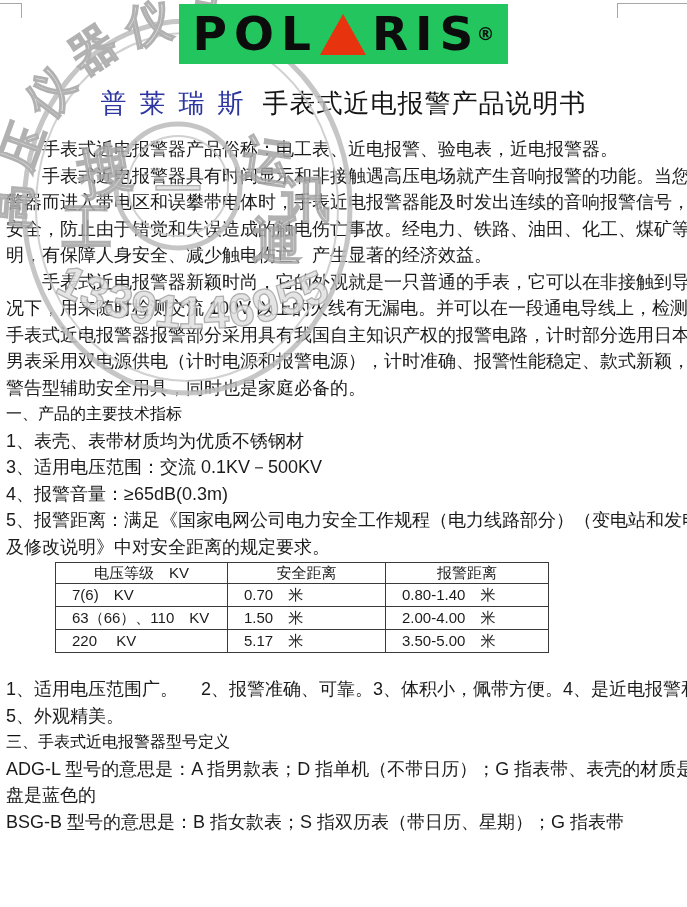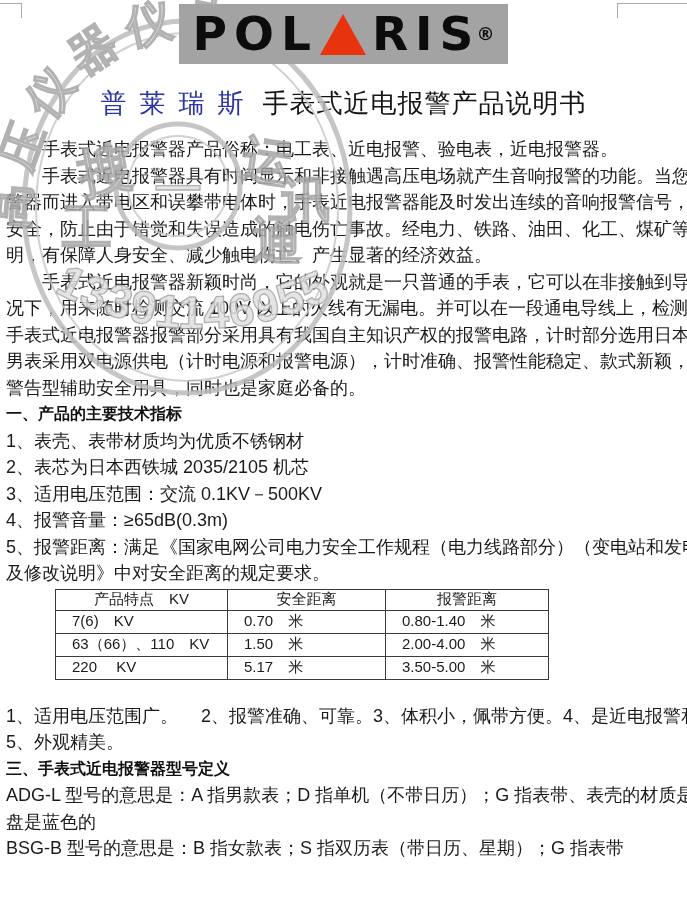--- a/index.html
+++ b/index.html
@@ -13,21 +13,21 @@
   
   .corner{position:absolute;border:0 solid #a8a8a8;}
   .corner.tl{left:0;top:3px;width:21px;height:14px;border-top-width:1px;border-right-width:1px;}
   .corner.tr{left:617px;top:3px;width:69px;height:14px;border-top-width:1px;border-left-width:1px;}
   
   .logo-wrap{
     position:absolute; top:4px; left:0; right:0;
     display:flex; justify-content:center; z-index:3;
   }
   .logo{
-    position:relative; background:#a3a3a3; padding:2px 14px 4px 14px;
+    position:relative; background:#22c55e; padding:2px 14px 4px 14px;
     display:flex; align-items:flex-end;
     font-family:"DejaVu Sans",sans-serif; font-weight:700;
     font-size:47px; line-height:52px; letter-spacing:7px; color:#0c0c0c;
   }
   .logo .tri{
     display:inline-block; width:0; height:0; margin:0 6px 5px 2px;
     border-left:23px solid transparent; border-right:23px solid transparent;
     border-bottom:41px solid #e8330f;
   }
   .logo .reg{font-size:18px; letter-spacing:0; align-self:flex-start; margin-left:-4px; margin-top:2px;}
@@ -37,21 +37,21 @@
     text-align:center; font-size:26px; line-height:30px; color:#141414;
     white-space:pre;
   }
   .title .brand{color:#2c35a0; letter-spacing:13px; margin-right:6px;}
   .title .rest{letter-spacing:1px;}
   
   .bodyflow{
     position:absolute; top:136px; left:6px; right:4px; z-index:1;
   }
   .line{height:26.5px; line-height:26.5px; font-size:18px; white-space:pre; overflow:visible;}
-  .h-sec{height:26.5px; line-height:26.5px; font-size:16px; font-weight:700; color:#111; white-space:pre;}
+  .h-sec{height:26.5px; line-height:26.5px; font-size:16px; font-weight:400; color:#111; white-space:pre;}
   
   table.spec{
     border-collapse:collapse; margin:2px 0 0 49px; table-layout:fixed;
     font-size:15px; color:#1b1b1b;
   }
   table.spec col.c1{width:172px;} table.spec col.c2{width:158px;} table.spec col.c3{width:163px;}
   table.spec th, table.spec td{
     border:1px solid #3a3a3a; white-space:pre; font-weight:400; overflow:hidden;
   }
   table.spec th{height:20px; text-align:center; padding:0;}
@@ -87,35 +87,34 @@
     <div class="line">安全，防止由于错觉和失误造成的触电伤亡事故。经电力、铁路、油田、化工、煤矿等部门多年使用，证</div>
     <div class="line">明，有保障人身安全、减少触电伤亡、产生显著的经济效益。</div>
     <div class="line">　　手表式近电报警器新颖时尚，它的外观就是一只普通的手表，它可以在非接触到导线的情</div>
     <div class="line">况下，用来随时检测交流 100V 以上的火线有无漏电。并可以在一段通电导线上，检测到使整个线路的断电点。</div>
     <div class="line">手表式近电报警器报警部分采用具有我国自主知识产权的报警电路，计时部分选用日本西铁城进口机芯。</div>
     <div class="line">男表采用双电源供电（计时电源和报警电源），计时准确、报警性能稳定、款式新颖，是广大电业职工理想的</div>
     <div class="line">警告型辅助安全用具，同时也是家庭必备的。</div>
 
     <div class="h-sec">一、产品的主要技术指标</div>
     <div class="line">1、表壳、表带材质均为优质不锈钢材</div>
-    <div class="line">2、表芯为日本西铁城 2035/2105 机芯</div>
     <div class="line">3、适用电压范围：交流 0.1KV－500KV</div>
     <div class="line">4、报警音量：≥65dB(0.3m)</div>
     <div class="line">5、报警距离：满足《国家电网公司电力安全工作规程（电力线路部分）（变电站和发电厂电气部分）（试行）</div>
     <div class="line">及修改说明》中对安全距离的规定要求。</div>
 
     <table class="spec">
       <colgroup>
           <col class="c1">
           <col class="c2">
           <col class="c3">
         </colgroup>
       <tbody>
           <tr>
-        <th>产品特点　KV</th>
+        <th>电压等级　KV</th>
         <th>安全距离</th>
         <th>报警距离</th>
       </tr>
       <tr>
         <td>7(6)　KV</td>
         <td>0.70　米</td>
         <td>0.80-1.40　米</td>
       </tr>
       <tr>
         <td>63（66）、110　KV</td>

